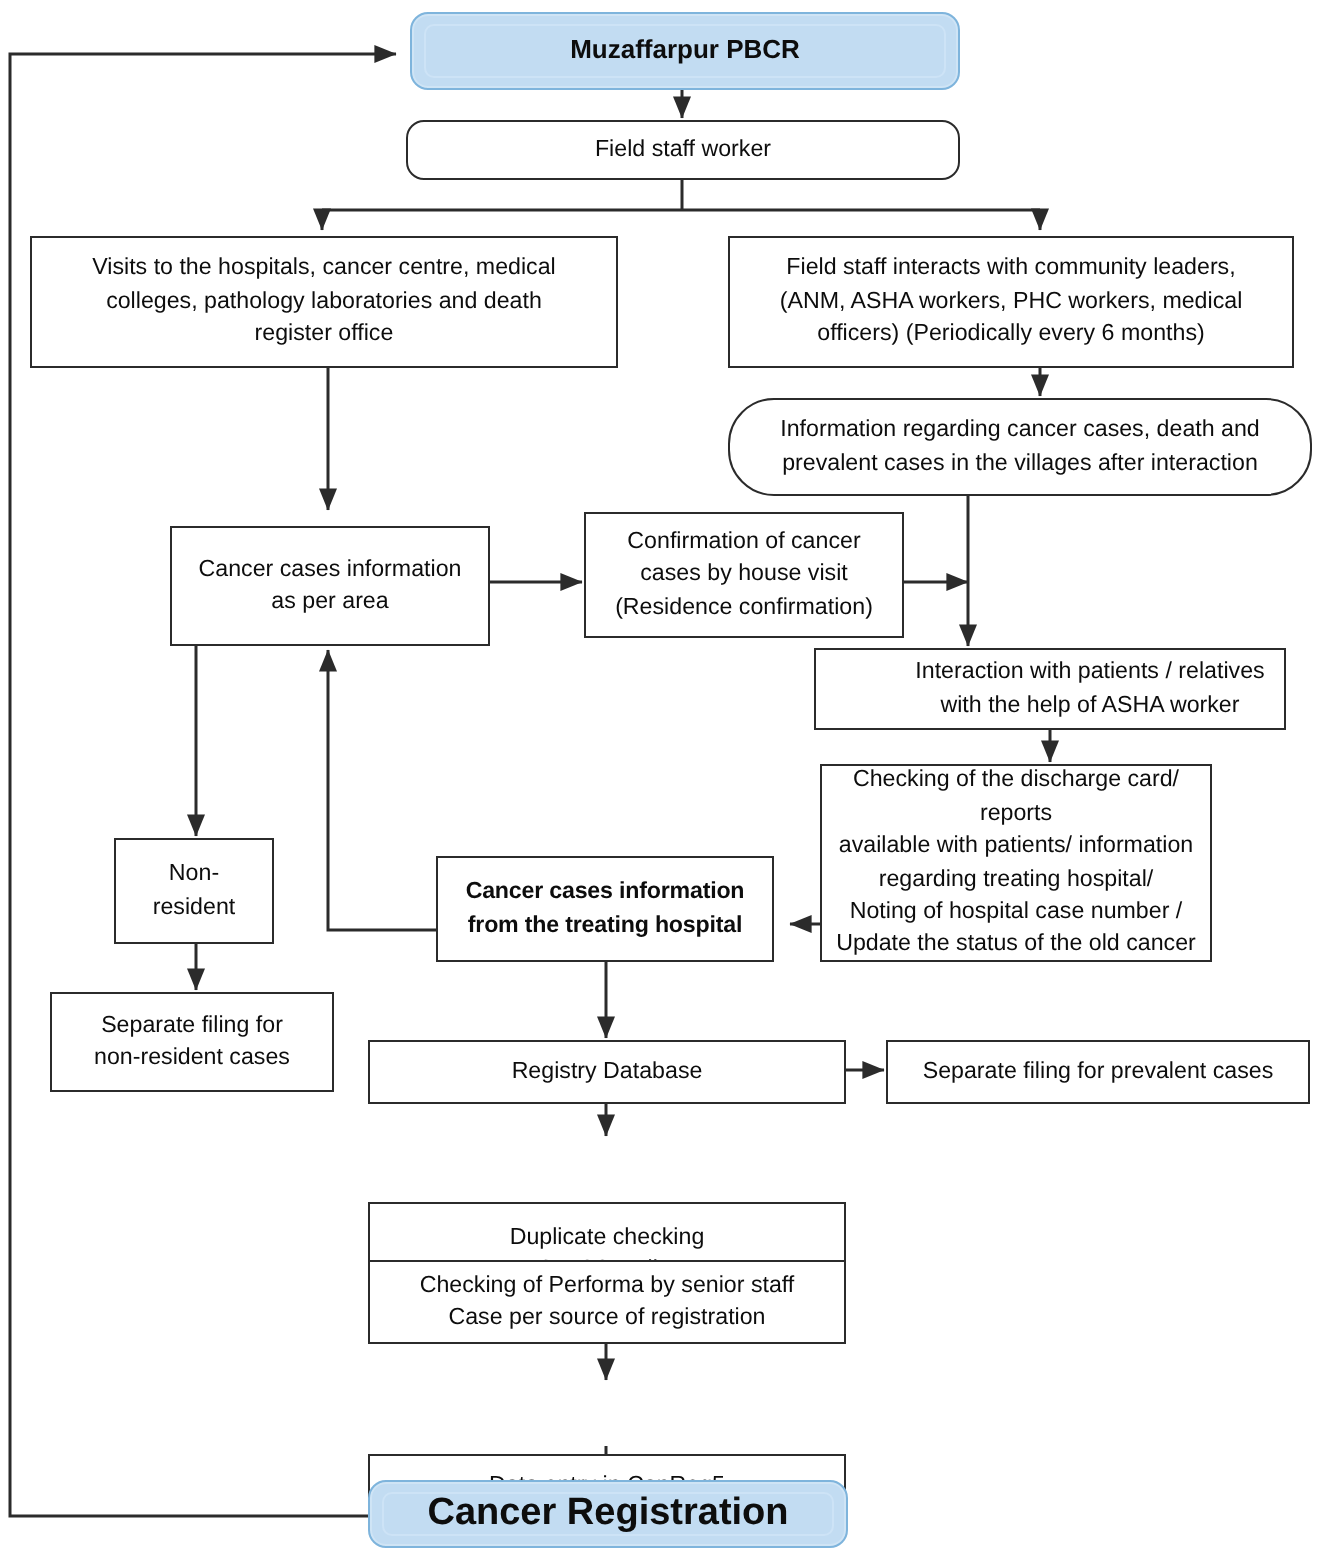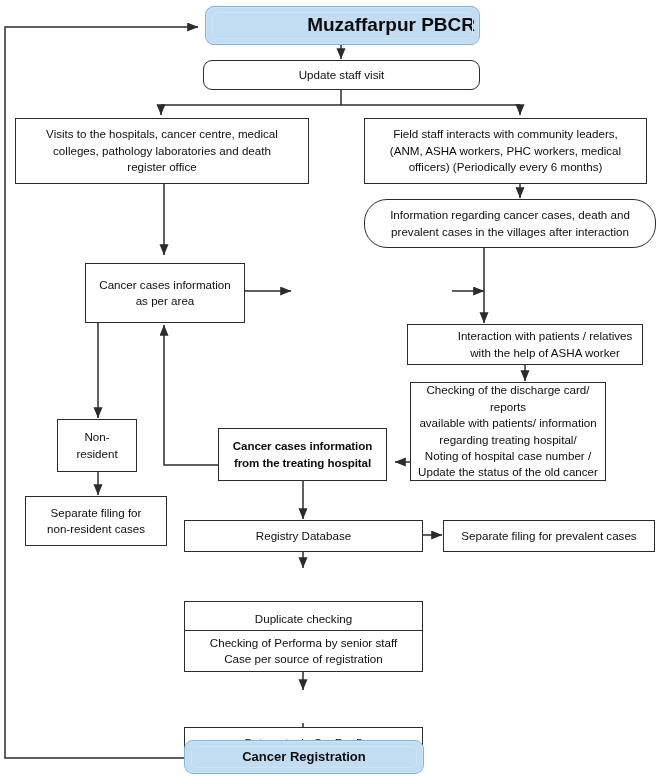--- a/index.html
+++ b/index.html
@@ -39,31 +39,31 @@
   .node .lbl { display: block; width: 100%; }
   .node.bold { font-weight: bold; letter-spacing: -0.1px; }
   .node.rounded {
     border-radius: 9px;
   }
   .node.accent {
     background: #c2dcf2;
     border: 1.6px solid #7eb4dc;
     border-radius: 9px;
     font-weight: bold;
-    font-size: 13px;
+    font-size: 19px;
     box-shadow: inset 0 0 0 1px #cfe4f5;
   }
   .node.accent .inner-rule {
     position: absolute;
     left: 6px; right: 6px; top: 5px; bottom: 5px;
     border: 1px solid #cde3f6;
     border-radius: 5px;
     pointer-events: none;
   }
-  .node.accent.title { font-size: 19px; text-align: right; }
+  .node.accent.title { font-size: 13px; }
   .node.thick { border-width: 1.3px; }
 </style>
 </head>
 <body>
 
 <div id="canvas">
 
   <svg class="edges" viewBox="0 0 660 776">
     <defs>
       <marker id="ah" markerWidth="9" markerHeight="9" refX="7.2" refY="3" orient="auto" markerUnits="strokeWidth">
@@ -114,39 +114,42 @@
       <path d="M185,758 L5,758 L5,27 L198,27" marker-end="url(#ah)"></path>
     </g>
   </svg>
 
   <div class="node accent title" style="left:205px; top:6px; width:275px; height:39px;">
     <span class="inner-rule"></span>
     <span class="lbl">Muzaffarpur PBCR</span>
   </div>
 
   <div class="node rounded" style="left:203px; top:60px; width:277px; height:30px;">
-    <span class="lbl">Update staff visit</span>
+    <span class="lbl">Field staff worker</span>
   </div>
 
   <div class="node" style="left:15px; top:118px; width:294px; height:66px;">
     <span class="lbl">Visits to the hospitals, cancer centre, medical<br>colleges, pathology laboratories and death<br>register office</span>
   </div>
 
   <div class="node" style="left:364px; top:118px; width:283px; height:66px;">
     <span class="lbl">Field staff interacts with community leaders,<br>(ANM, ASHA workers, PHC workers, medical<br>officers) (Periodically every 6 months)</span>
   </div>
 
   <div class="node" style="left:364px; top:199px; width:292px; height:49px;border-radius:23px;">
     <span class="lbl">Information regarding cancer cases, death and<br>prevalent cases in the villages after interaction</span>
   </div>
 
   <div class="node" style="left:85px; top:263px; width:160px; height:60px;">
     <span class="lbl">Cancer cases information<br>as per area</span>
   </div>
 
+  <div class="node" style="left:292px; top:256px; width:160px; height:63px;">
+    <span class="lbl">Confirmation of cancer<br>cases by house visit<br>(Residence confirmation)</span>
+  </div>
 
   <div class="node" style="left:407px; top:324px; width:236px; height:41px;padding-left:44px;">
     <span class="lbl">Interaction with patients / relatives<br>with the help of ASHA worker</span>
   </div>
 
   <div class="node" style="left:410px; top:382px; width:196px; height:99px;">
     <span class="lbl">Checking of the discharge card/ reports<br>available with patients/ information<br>regarding treating hospital/<br>Noting of hospital case number /<br>Update the status of the old cancer</span>
   </div>
 
   <div class="node" style="left:57px; top:419px; width:80px; height:53px;">

